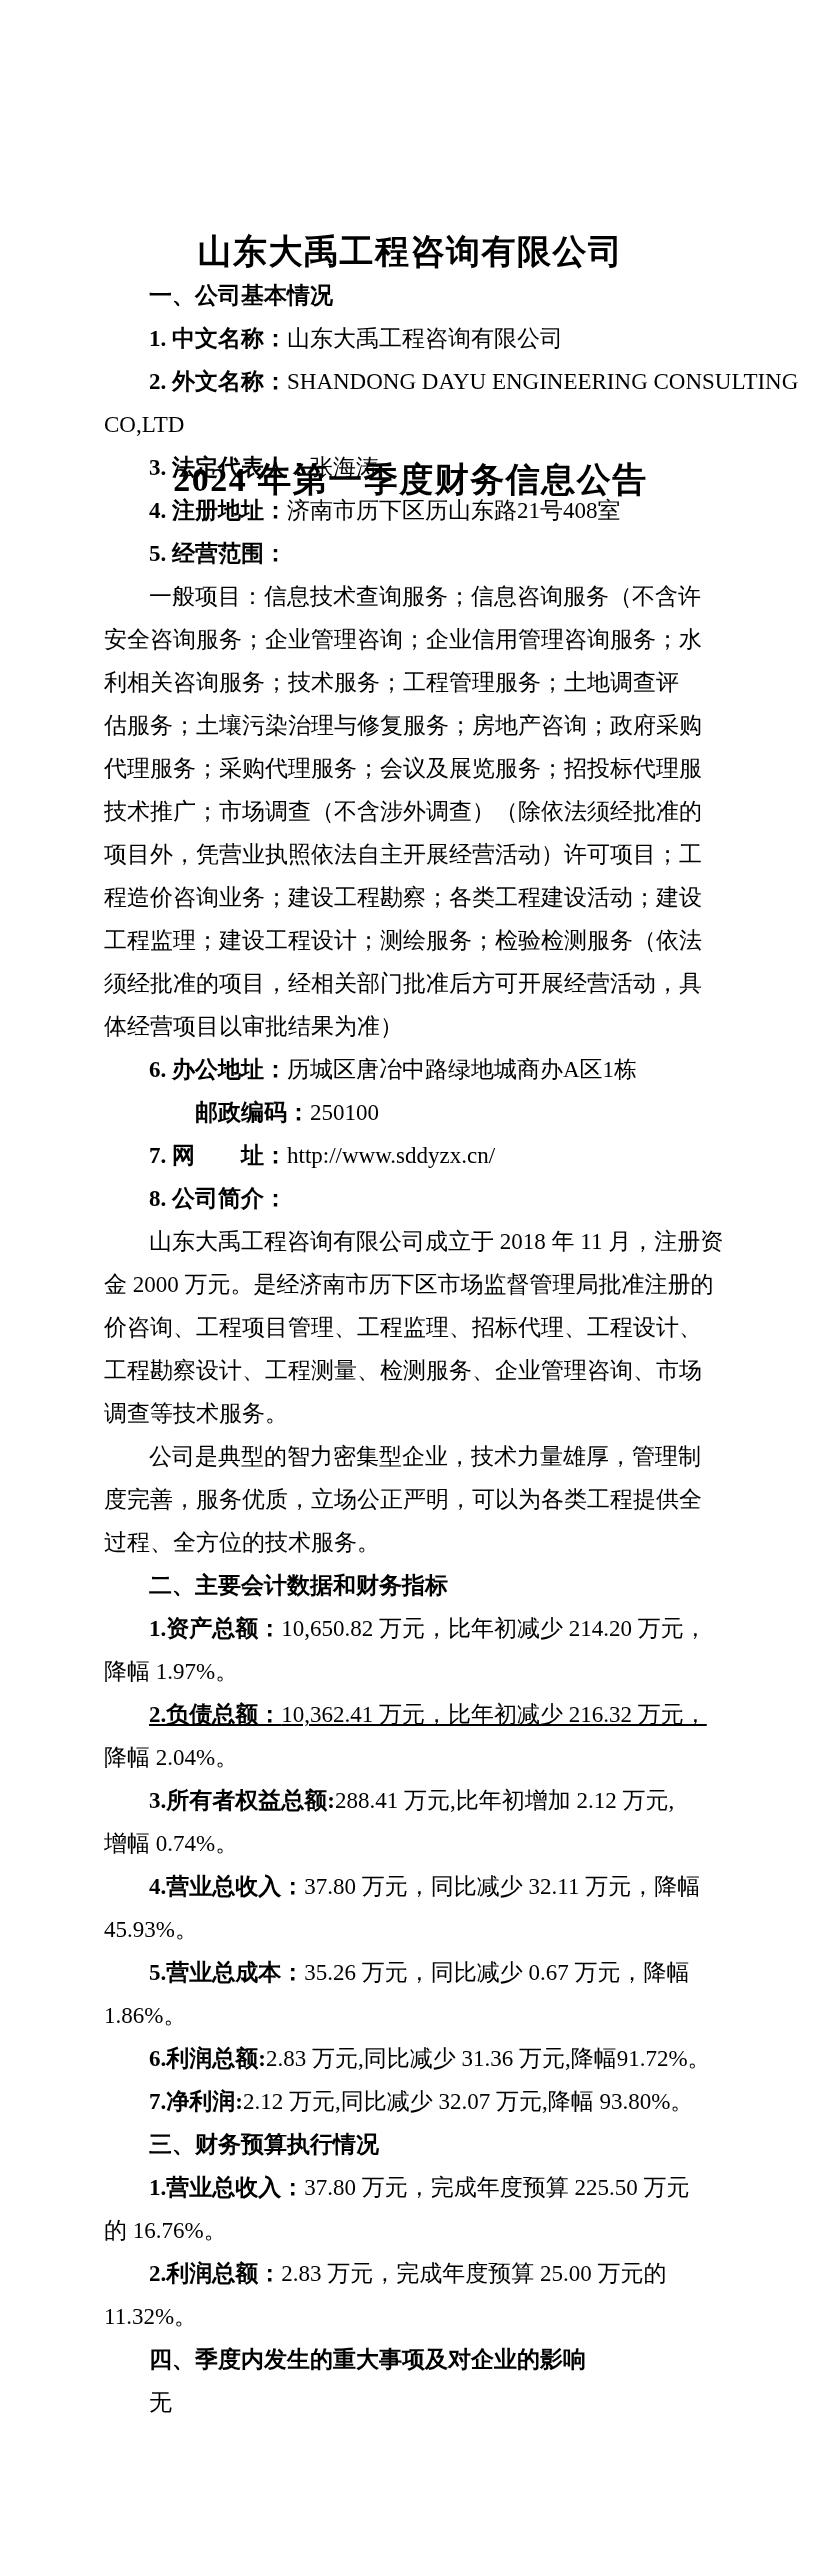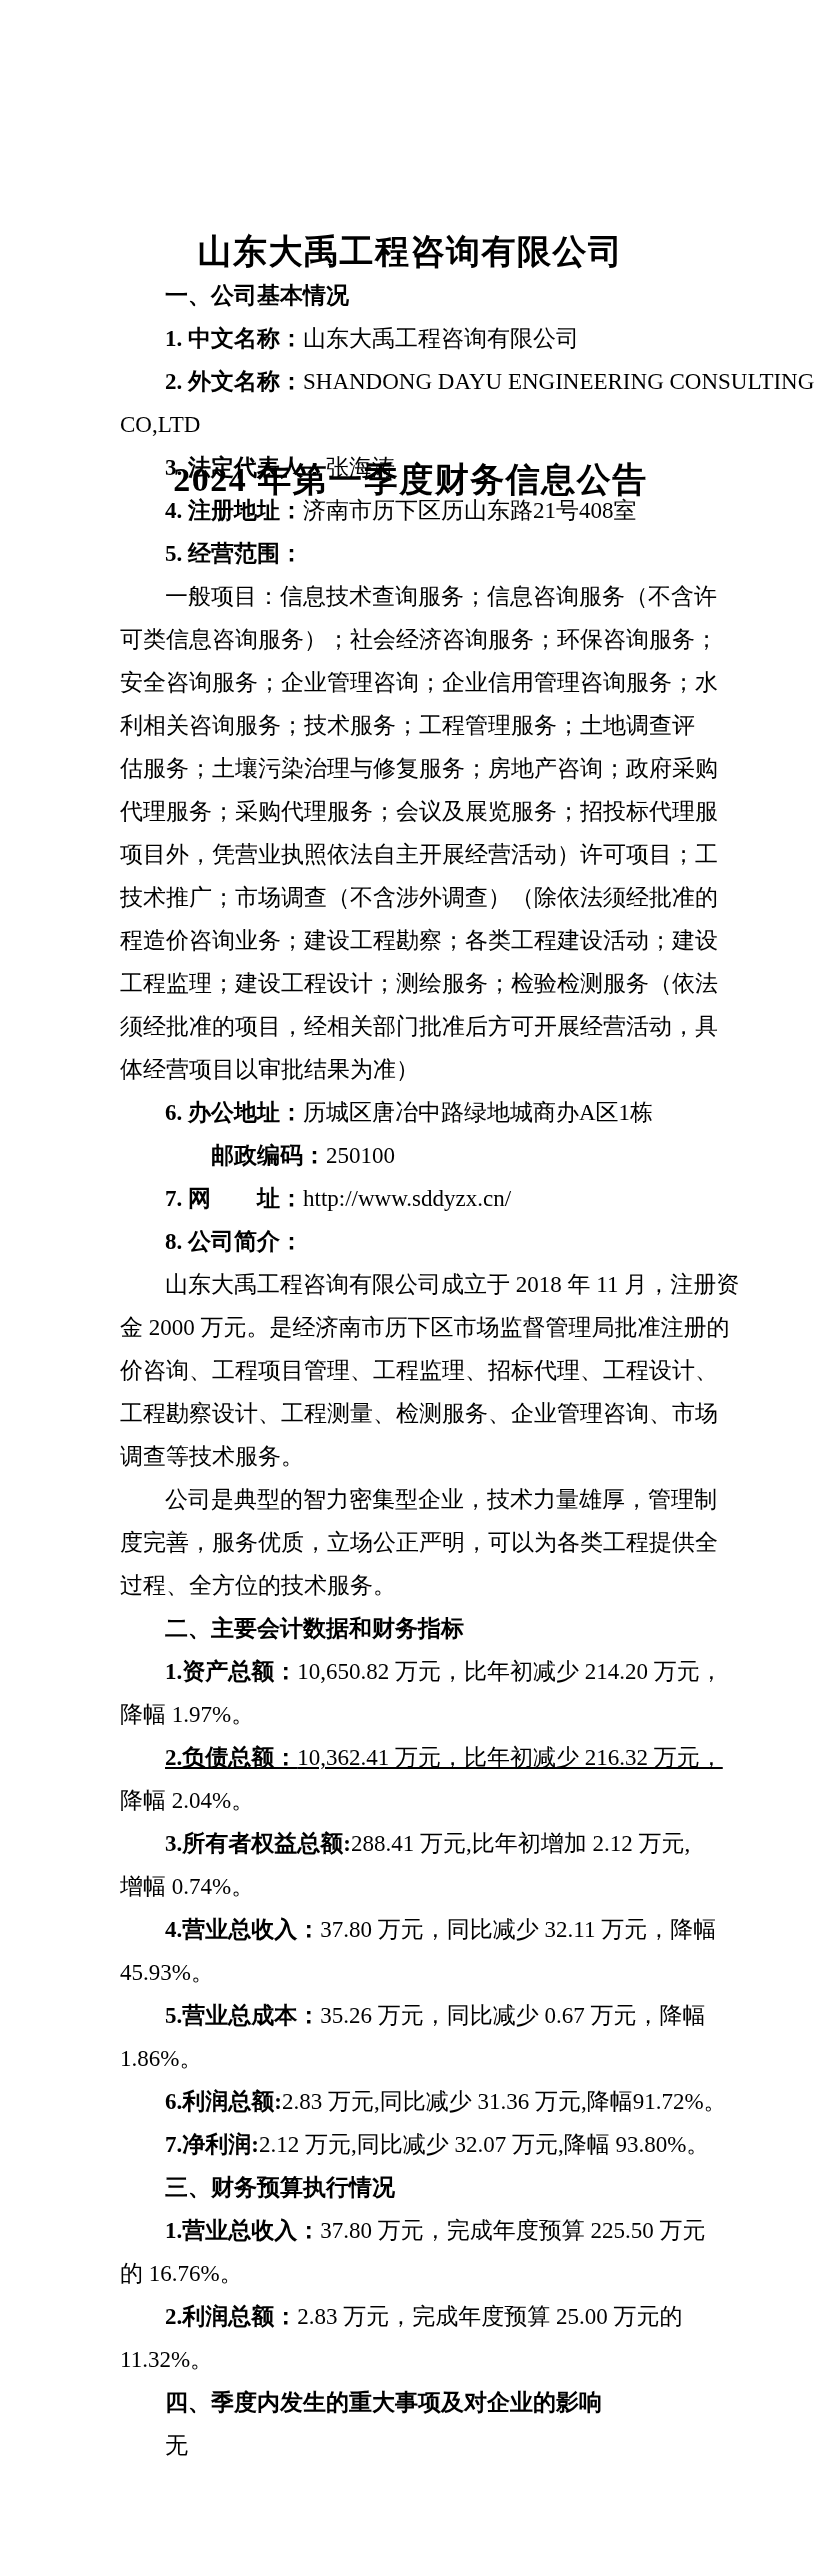--- a/index.html
+++ b/index.html
@@ -20,21 +20,21 @@
     text-align: center;
     font-weight: bold;
     font-size: 34px;
     line-height: 76px;
     letter-spacing: 1.5px;
     white-space: pre;
   }
   .doc-body {
     position: absolute;
     top: 274px;
-    left: 120px;
+    left: 104px;
     width: 587px;
     font-size: 23px;
     line-height: 43px;
   }
   .doc-line { white-space: pre; height: 43px; }
   .seg { font-weight: normal; }
   .seg.bold { font-weight: bold; }
 </style>
 </head>
 <body>
@@ -47,27 +47,26 @@
 
   <div class="doc-body">
       <div class="doc-line" style="padding-left: 45px;"><span class="seg bold">一、公司基本情况</span></div>
       <div class="doc-line" style="padding-left: 45px;"><span class="seg bold">1. 中文名称：</span><span class="seg">山东大禹工程咨询有限公司</span></div>
       <div class="doc-line" style="padding-left: 45px;"><span class="seg bold">2. 外文名称：</span><span class="seg">SHANDONG DAYU ENGINEERING CONSULTING</span></div>
       <div class="doc-line"><span class="seg">CO,LTD</span></div>
       <div class="doc-line" style="padding-left: 45px;"><span class="seg bold">3. 法定代表人：</span><span class="seg">张海涛</span></div>
       <div class="doc-line" style="padding-left: 45px;"><span class="seg bold">4. 注册地址：</span><span class="seg">济南市历下区历山东路21号408室</span></div>
       <div class="doc-line" style="padding-left: 45px;"><span class="seg bold">5. 经营范围：</span></div>
       <div class="doc-line" style="padding-left: 45px;"><span class="seg">一般项目：信息技术查询服务；信息咨询服务（不含许</span></div>
-      <div class="doc-line"><span class="seg">可类信息咨询服务）；社会经济咨询服务；环保咨询服务；</span></div>
       <div class="doc-line"><span class="seg">安全咨询服务；企业管理咨询；企业信用管理咨询服务；水</span></div>
       <div class="doc-line"><span class="seg">利相关咨询服务；技术服务；工程管理服务；土地调查评</span></div>
       <div class="doc-line"><span class="seg">估服务；土壤污染治理与修复服务；房地产咨询；政府采购</span></div>
       <div class="doc-line"><span class="seg">代理服务；采购代理服务；会议及展览服务；招投标代理服</span></div>
+      <div class="doc-line"><span class="seg">技术推广；市场调查（不含涉外调查）（除依法须经批准的</span></div>
       <div class="doc-line"><span class="seg">项目外，凭营业执照依法自主开展经营活动）许可项目；工</span></div>
-      <div class="doc-line"><span class="seg">技术推广；市场调查（不含涉外调查）（除依法须经批准的</span></div>
       <div class="doc-line"><span class="seg">程造价咨询业务；建设工程勘察；各类工程建设活动；建设</span></div>
       <div class="doc-line"><span class="seg">工程监理；建设工程设计；测绘服务；检验检测服务（依法</span></div>
       <div class="doc-line"><span class="seg">须经批准的项目，经相关部门批准后方可开展经营活动，具</span></div>
       <div class="doc-line"><span class="seg">体经营项目以审批结果为准）</span></div>
       <div class="doc-line" style="padding-left: 45px;"><span class="seg bold">6. 办公地址：</span><span class="seg">历城区唐冶中路绿地城商办A区1栋</span></div>
       <div class="doc-line" style="padding-left: 91px;"><span class="seg bold">邮政编码：</span><span class="seg">250100</span></div>
       <div class="doc-line" style="padding-left: 45px;"><span class="seg bold">7. 网　　址：</span><span class="seg">http://www.sddyzx.cn/</span></div>
       <div class="doc-line" style="padding-left: 45px;"><span class="seg bold">8. 公司简介：</span></div>
       <div class="doc-line" style="padding-left: 45px;"><span class="seg">山东大禹工程咨询有限公司成立于 2018 年 11 月，注册资</span></div>
       <div class="doc-line"><span class="seg">金 2000 万元。是经济南市历下区市场监督管理局批准注册的</span></div>

